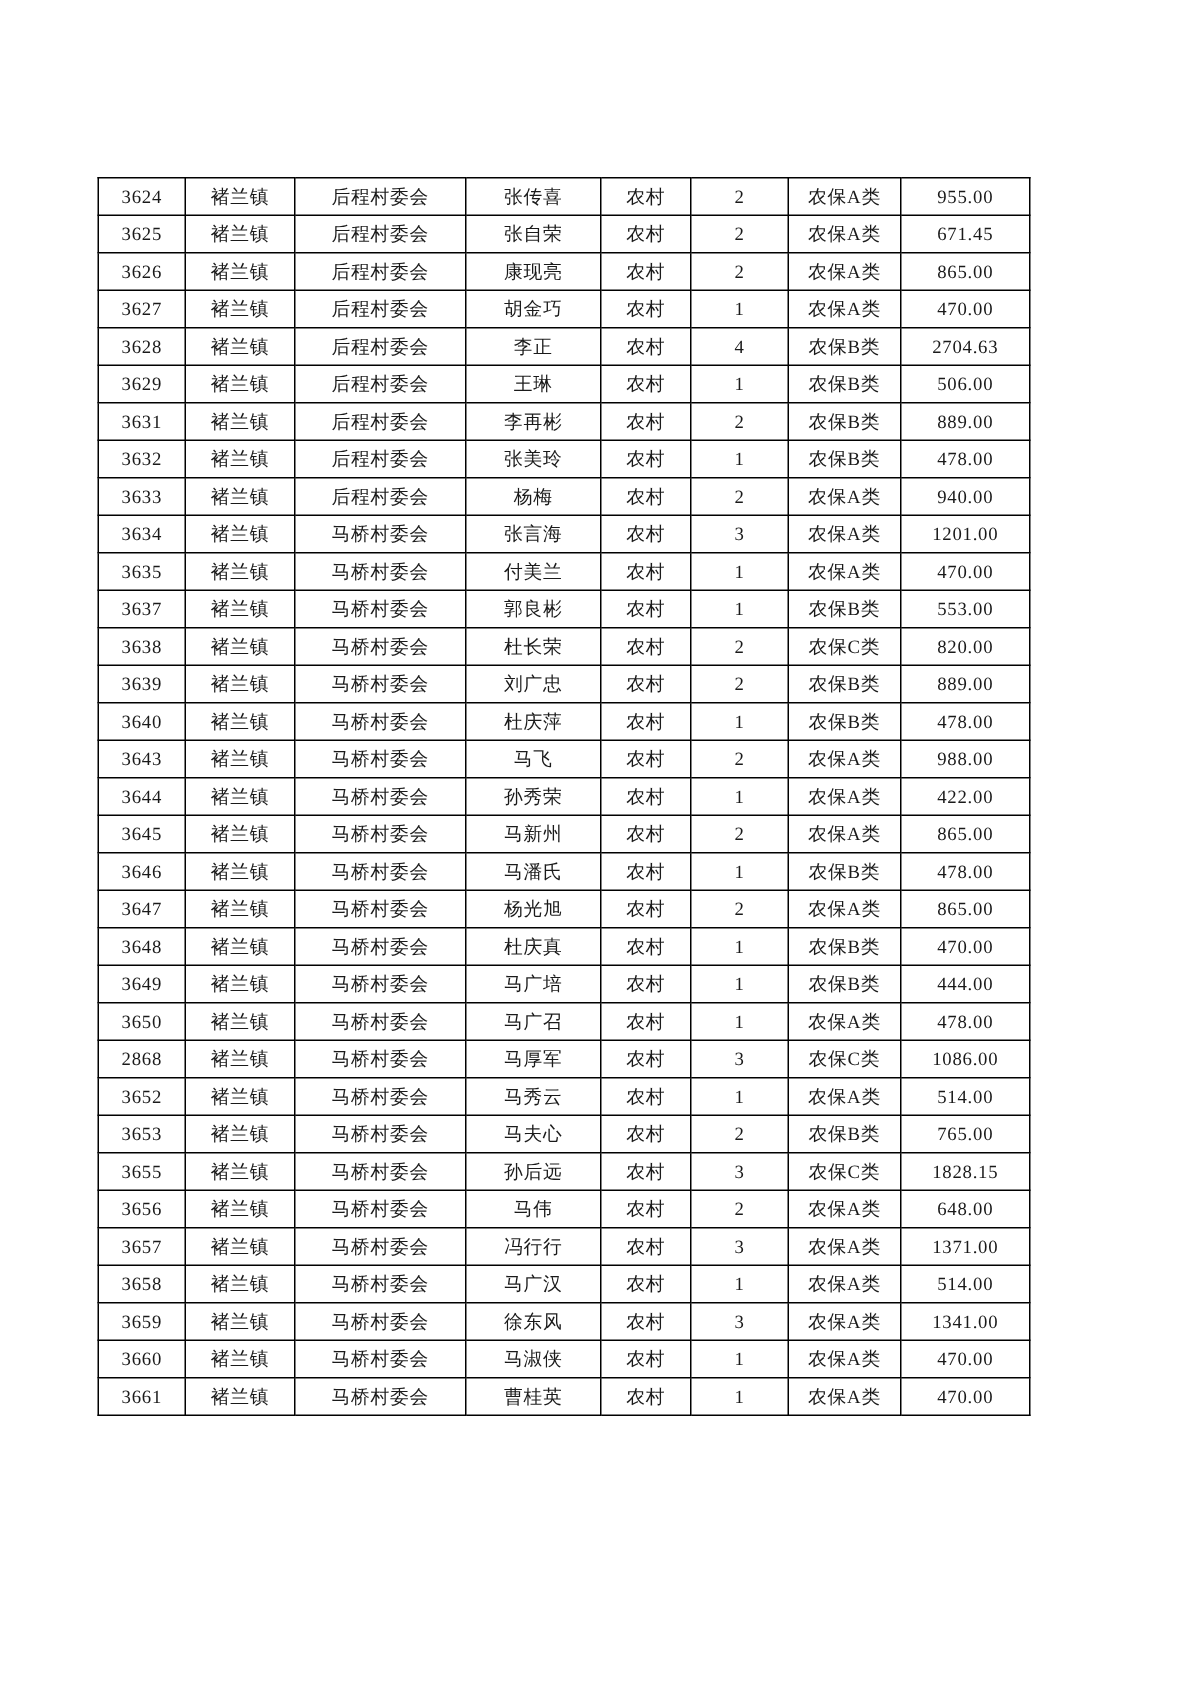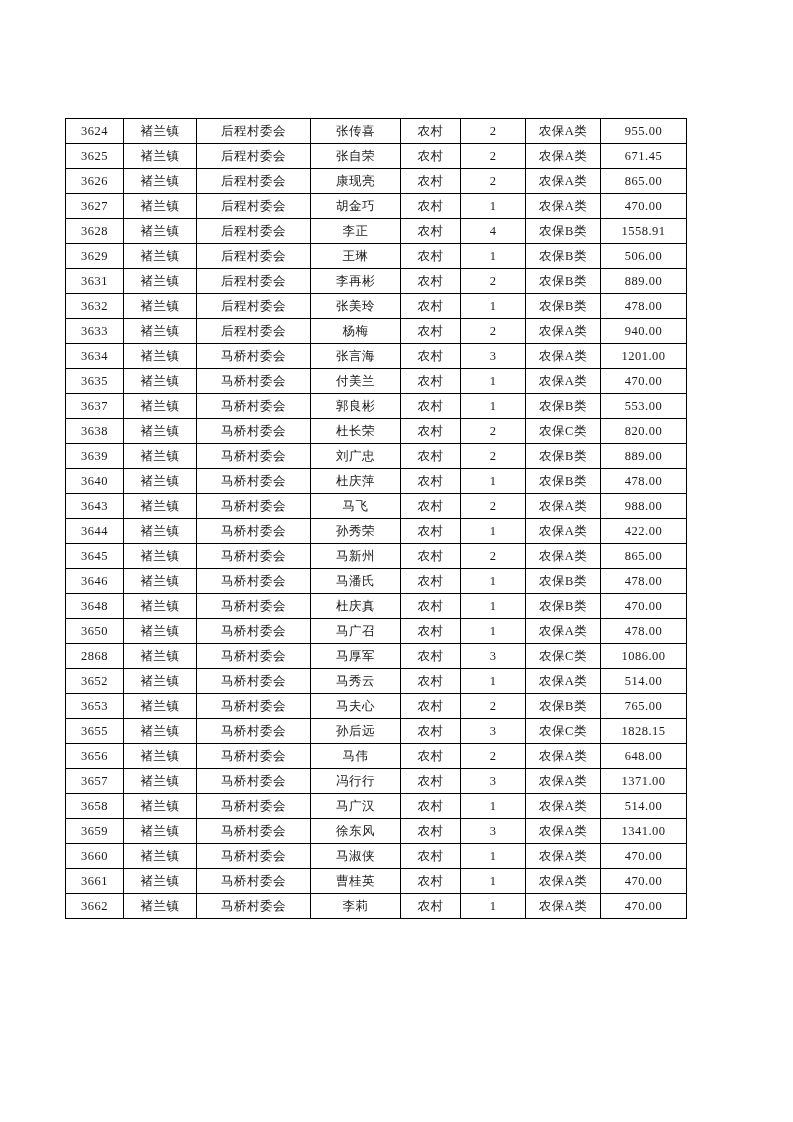--- a/index.html
+++ b/index.html
@@ -103,21 +103,21 @@
           <td>470.00</td>
         </tr>
         <tr>
           <td>3628</td>
           <td>褚兰镇</td>
           <td>后程村委会</td>
           <td>李正</td>
           <td>农村</td>
           <td>4</td>
           <td>农保B类</td>
-          <td>1558.91</td>
+          <td>2704.63</td>
         </tr>
         <tr>
           <td>3629</td>
           <td>褚兰镇</td>
           <td>后程村委会</td>
           <td>王琳</td>
           <td>农村</td>
           <td>1</td>
           <td>农保B类</td>
           <td>506.00</td>
@@ -246,28 +246,48 @@
           <td>3646</td>
           <td>褚兰镇</td>
           <td>马桥村委会</td>
           <td>马潘氏</td>
           <td>农村</td>
           <td>1</td>
           <td>农保B类</td>
           <td>478.00</td>
         </tr>
         <tr>
+          <td>3647</td>
+          <td>褚兰镇</td>
+          <td>马桥村委会</td>
+          <td>杨光旭</td>
+          <td>农村</td>
+          <td>2</td>
+          <td>农保A类</td>
+          <td>865.00</td>
+        </tr>
+        <tr>
           <td>3648</td>
           <td>褚兰镇</td>
           <td>马桥村委会</td>
           <td>杜庆真</td>
           <td>农村</td>
           <td>1</td>
           <td>农保B类</td>
           <td>470.00</td>
+        </tr>
+        <tr>
+          <td>3649</td>
+          <td>褚兰镇</td>
+          <td>马桥村委会</td>
+          <td>马广培</td>
+          <td>农村</td>
+          <td>1</td>
+          <td>农保B类</td>
+          <td>444.00</td>
         </tr>
         <tr>
           <td>3650</td>
           <td>褚兰镇</td>
           <td>马桥村委会</td>
           <td>马广召</td>
           <td>农村</td>
           <td>1</td>
           <td>农保A类</td>
           <td>478.00</td>
@@ -360,30 +380,20 @@
           <td>农村</td>
           <td>1</td>
           <td>农保A类</td>
           <td>470.00</td>
         </tr>
         <tr>
           <td>3661</td>
           <td>褚兰镇</td>
           <td>马桥村委会</td>
           <td>曹桂英</td>
-          <td>农村</td>
-          <td>1</td>
-          <td>农保A类</td>
-          <td>470.00</td>
-        </tr>
-        <tr>
-          <td>3662</td>
-          <td>褚兰镇</td>
-          <td>马桥村委会</td>
-          <td>李莉</td>
           <td>农村</td>
           <td>1</td>
           <td>农保A类</td>
           <td>470.00</td>
         </tr>
       </tbody>
   </table>
 </div>
 
 </body></html>

